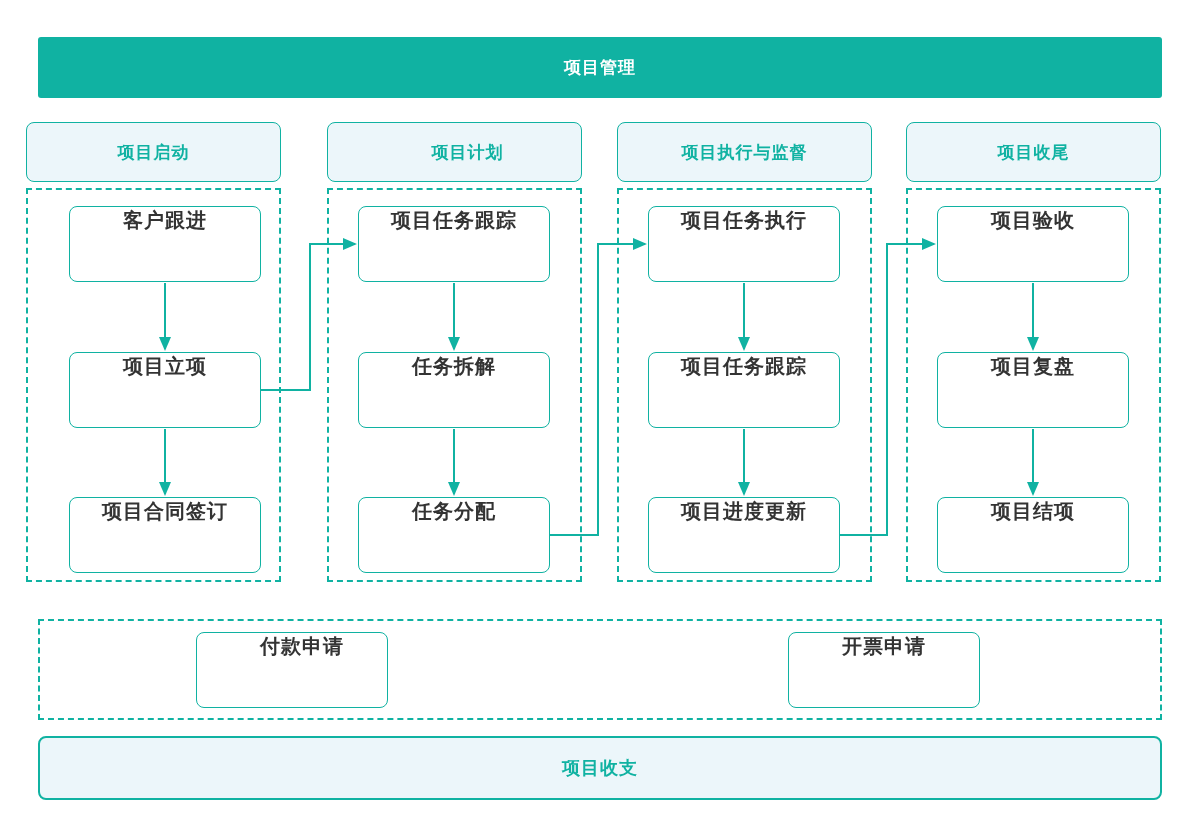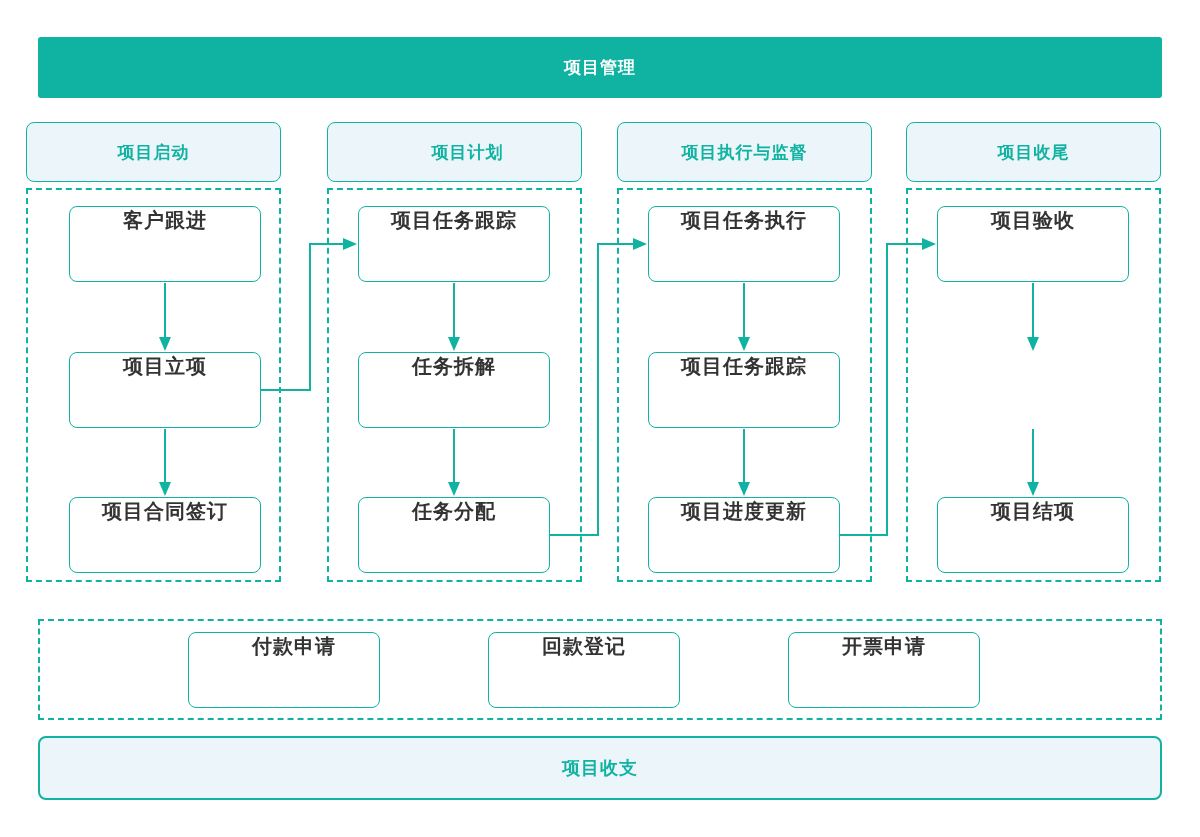--- a/index.html
+++ b/index.html
@@ -37,21 +37,21 @@
     color:var(--ink);font-size:20px;font-weight:bold;letter-spacing:1px;
     white-space:nowrap;
   }
   .col-1{left:26px;}  .col-2{left:327px;padding-left:26px;}  .col-3{left:617px;}  .col-4{left:906px;}
   .step-x1{left:69px;} .step-x2{left:358px;} .step-x3{left:648px;} .step-x4{left:937px;}
   .row-1{top:206px;} .row-2{top:352px;} .row-3{top:497px;}
   .fin-container{
     position:absolute;left:38px;top:619px;width:1124px;height:101px;
     border:2px dashed var(--accent);
   }
-  .fin-1{left:188px;padding-left:20px;} .fin-2{left:488px;} .fin-3{left:788px;}
+  .fin-1{left:196px;padding-left:20px;} .fin-2{left:488px;} .fin-3{left:788px;}
   .fin-row{top:632px;}
   .footer-bar{
     position:absolute;left:38px;top:736px;width:1124px;height:64px;
     background:var(--light);border:2px solid var(--accent);border-radius:8px;
     display:flex;align-items:center;justify-content:center;
     color:var(--accent);font-size:18px;font-weight:bold;letter-spacing:1px;
   }
   svg.connectors{
     position:absolute;left:0;top:0;width:1200px;height:837px;
     pointer-events:none;
@@ -112,30 +112,30 @@
   <div class="step step-x3 row-2">
     <span>项目任务跟踪</span>
   </div>
   <div class="step step-x3 row-3">
     <span>项目进度更新</span>
   </div>
 
   <div class="step step-x4 row-1">
     <span>项目验收</span>
   </div>
+  <div class="step step-x4 row-2">
+    <span>项目复盘</span>
+  </div>
   <div class="step step-x4 row-3">
     <span>项目结项</span>
   </div>
 
   <div class="fin-container"></div>
   <div class="step fin-1 fin-row">
     <span>付款申请</span>
-  </div>
-  <div class="step fin-2 fin-row">
-    <span>回款登记</span>
   </div>
   <div class="step fin-3 fin-row">
     <span>开票申请</span>
   </div>
 
   <div class="footer-bar">
     <span>项目收支</span>
   </div>
 
   <svg class="connectors" viewBox="0 0 1200 837" xmlns="http://www.w3.org/2000/svg">

